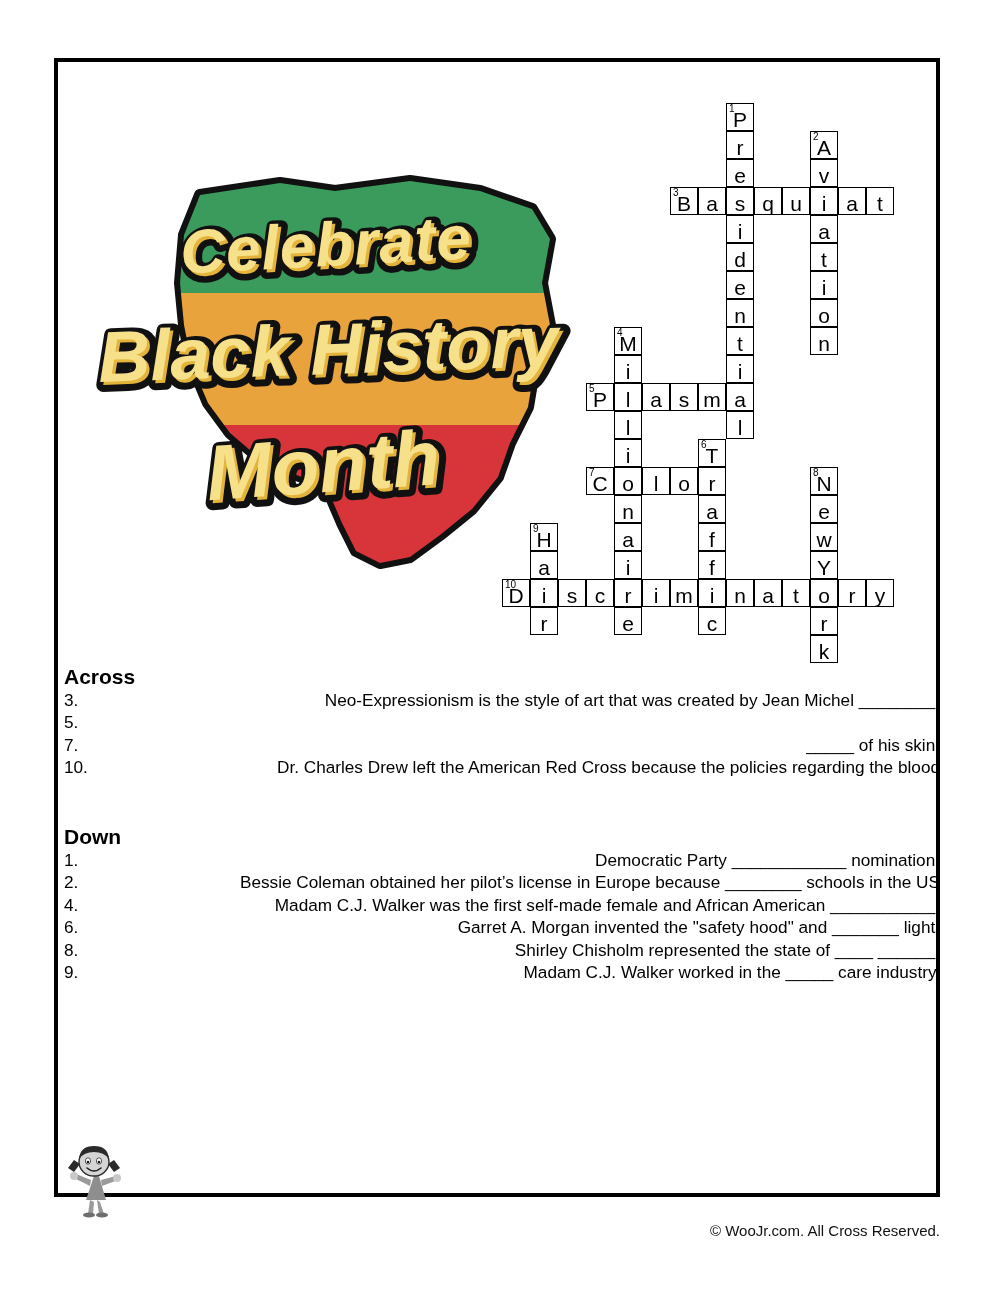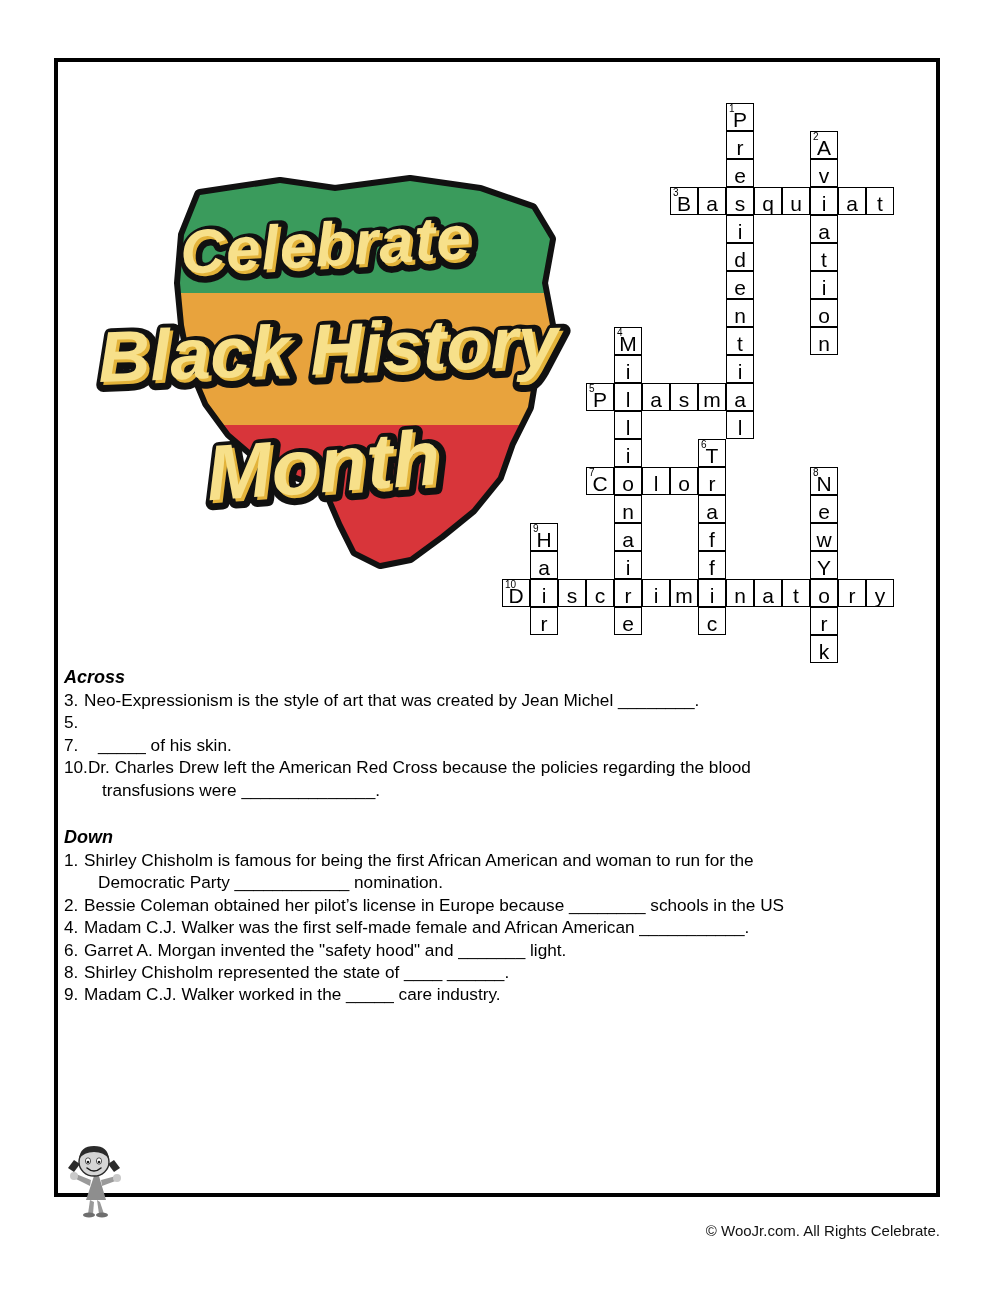--- a/index.html
+++ b/index.html
@@ -70,39 +70,39 @@
     width:876px;
     font-family:"Liberation Sans", sans-serif;
     font-size:17.2px;
     line-height:22.4px;
     color:#000;
   }
   #across-block{top:666px;}
   #down-block{top:826px;}
   .sec-title{
     font-weight:bold;
-    font-size:18px;
+    font-size:21px;
     line-height:22px;
     margin-bottom:1px;
-    font-style:italic;
   }
   .clue{
     display:flex;
     align-items:flex-start;
     margin-bottom:0px;
   }
   .clue .cnum{
     flex:0 0 auto;
     min-width:20px;
     text-align:left;
     white-space:pre;
   }
   .clue .ctext{
     flex:1 1 auto;
     text-indent:0;
+    text-align:right;
   }
   .clue .ctext .cont{display:block;padding-left:14px;}
 
   
   #copyright{
     position:absolute;
     right:60px; top:1222px;
     font-size:15px;
     font-family:"Liberation Sans", sans-serif;
     color:#111;
@@ -409,31 +409,29 @@
   <div class="clue">
     <span class="cnum">7.</span>
     <span class="ctext">
       <span class="cont">_____ of his skin.</span>
     </span>
   </div>
   <div class="clue">
     <span class="cnum">10.</span>
     <span class="ctext">
       <span>Dr. Charles Drew left the American Red Cross because the policies regarding the blood</span>
-      <span class="cont">transfusions were ______________.</span>
     </span>
   </div>
 </div>
 
 <div id="down-block" class="clue-section">
   <div class="sec-title">Down</div>
   <div class="clue">
     <span class="cnum">1.</span>
     <span class="ctext">
-      <span>Shirley Chisholm is famous for being the first African American and woman to run for the</span>
       <span class="cont">Democratic Party ____________ nomination.</span>
     </span>
   </div>
   <div class="clue">
     <span class="cnum">2.</span>
     <span class="ctext">
       <span>Bessie Coleman obtained her pilot’s license in Europe because ________ schools in the US</span>
     </span>
   </div>
   <div class="clue">
@@ -487,13 +485,13 @@
 
     <ellipse cx="22" cy="19" rx="2.6" ry="3.2" fill="#ffffff" stroke="#2b2b2b" stroke-width="0.8"></ellipse>
     <ellipse cx="33" cy="19" rx="2.6" ry="3.2" fill="#ffffff" stroke="#2b2b2b" stroke-width="0.8"></ellipse>
     <circle cx="22" cy="20" r="1.3" fill="#1a1a1a"></circle>
     <circle cx="33" cy="20" r="1.3" fill="#1a1a1a"></circle>
 
     <path d="M21 26 Q28 32 35 26" stroke="#1a1a1a" stroke-width="1.5" fill="none" stroke-linecap="round"></path>
   </svg>
 </div>
 
-<div id="copyright">© WooJr.com. All Rights Celebrate.</div>
+<div id="copyright">© WooJr.com. All Cross Reserved.</div>
 
 </body></html>

